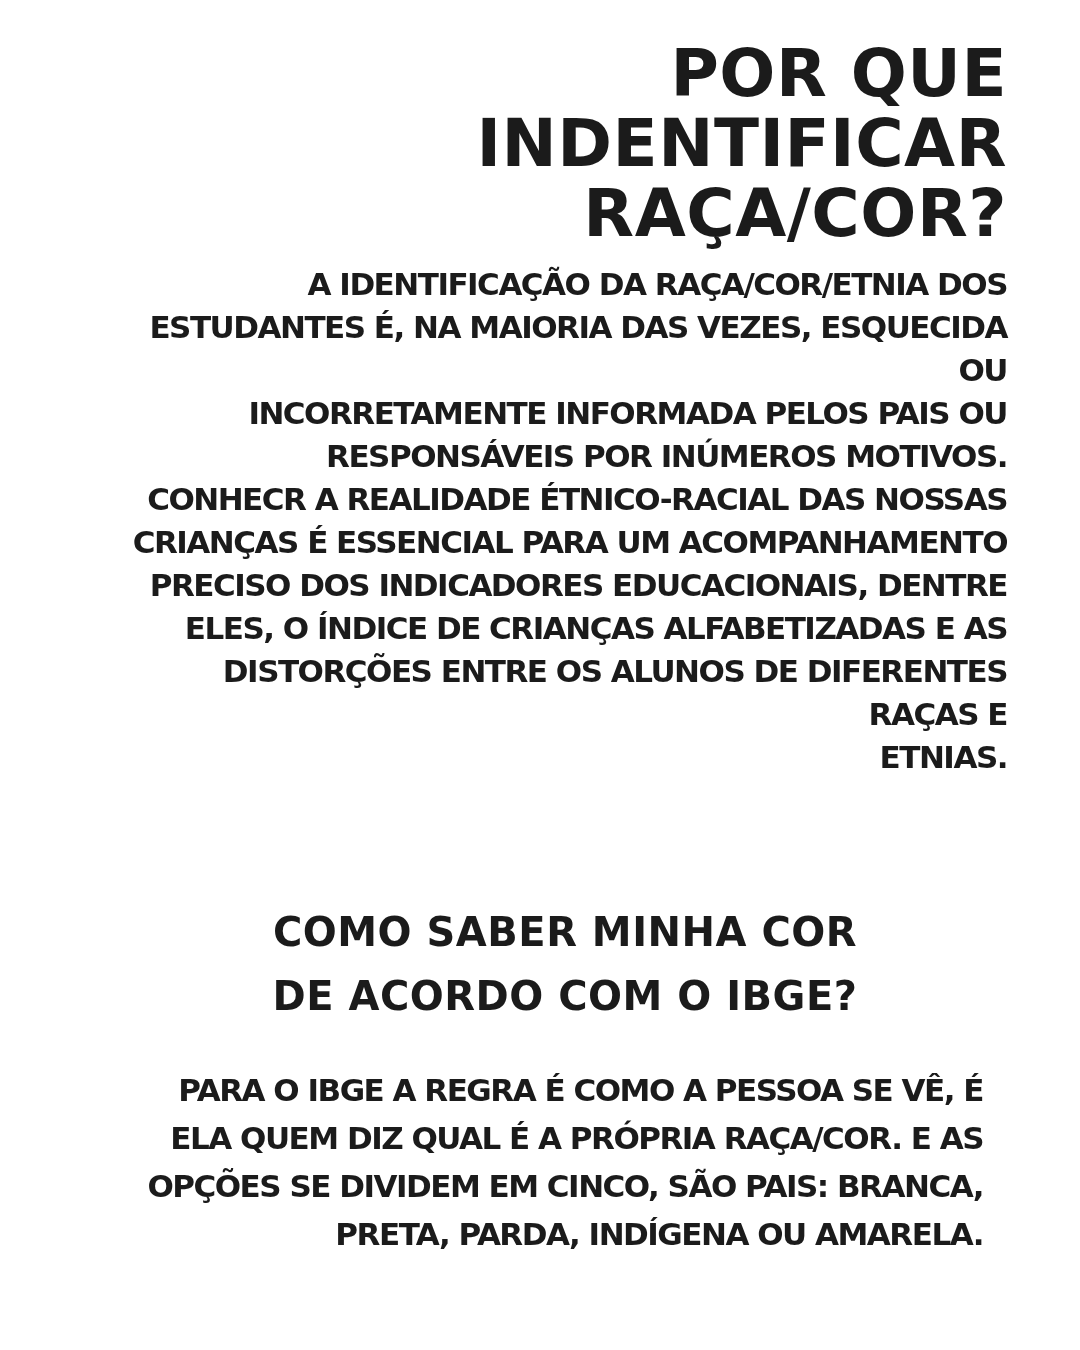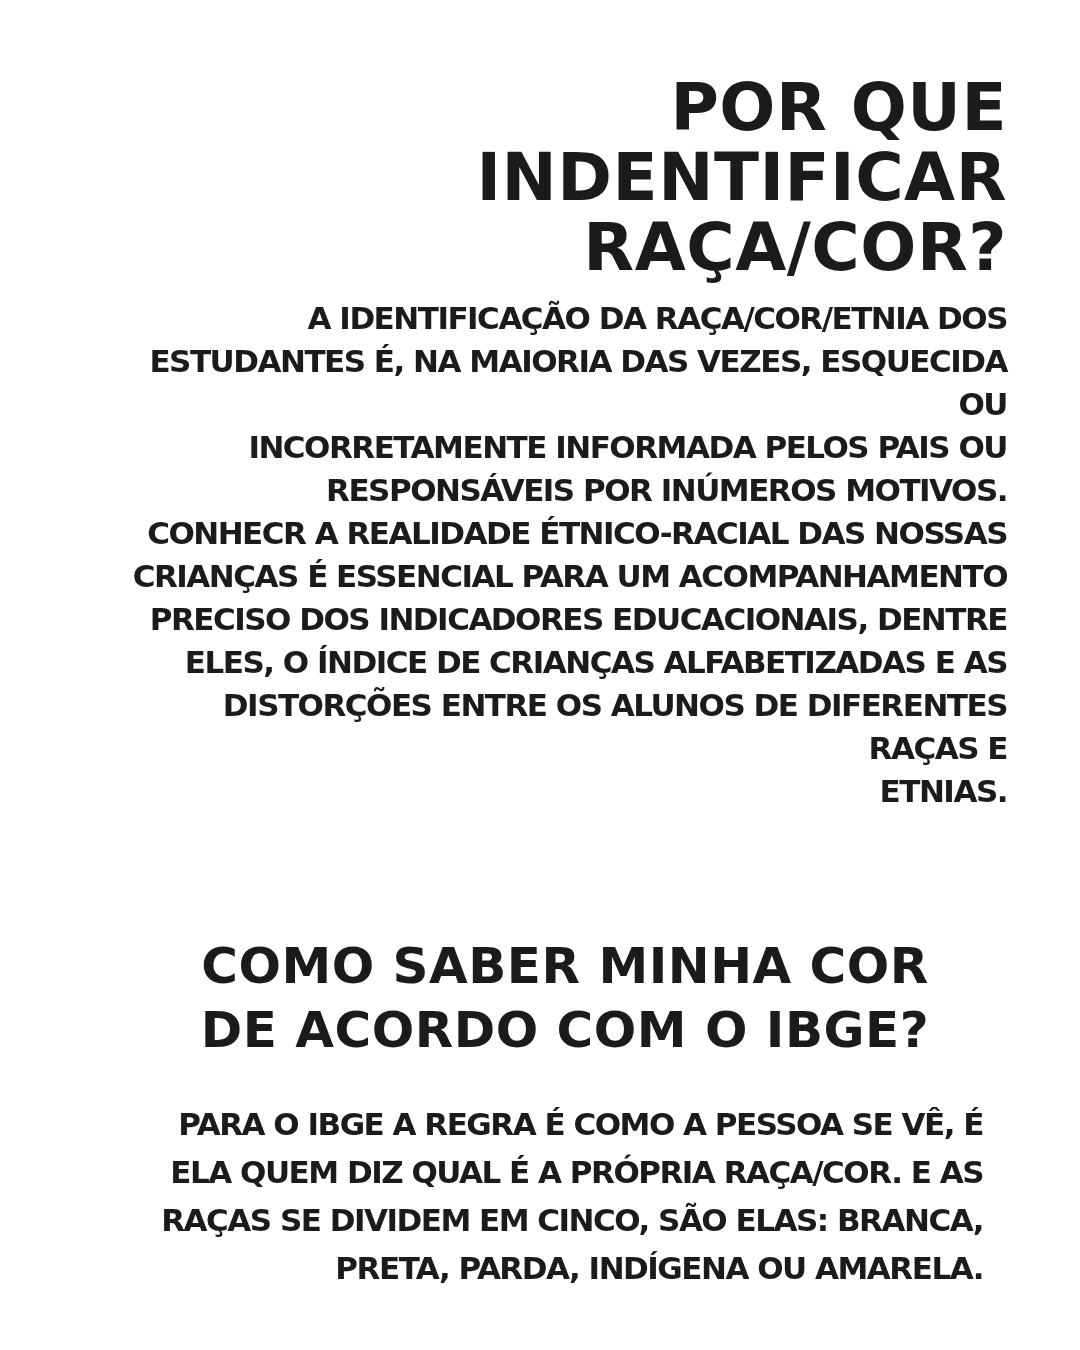--- a/index.html
+++ b/index.html
@@ -23,37 +23,37 @@
     font-weight:700;
     white-space:pre-line;
     margin:0;
   }
   .section-body{
     font-weight:700;
     white-space:pre-line;
     margin:0;
   }
   .title-why{
-    margin:73px 73px 0 75px;
+    margin:39px 73px 0 75px;
     text-align:right;
     font-size:66px;
     line-height:70px;
     letter-spacing:0.5px;
   }
   .body-why{
     margin:14px 73px 0 105px;
     text-align:right;
     font-size:31px;
     line-height:43px;
     letter-spacing:-1.5px;
   }
   .title-ibge{
     margin:121px 60px 0 110px;
     text-align:center;
-    font-size:50px;
+    font-size:40px;
     line-height:64px;
     letter-spacing:0.5px;
   }
   .body-ibge{
     margin:38px 97px 0 75px;
     text-align:right;
     font-size:31px;
     line-height:48px;
     letter-spacing:-1.5px;
   }
@@ -76,16 +76,16 @@
 PRECISO DOS INDICADORES EDUCACIONAIS, DENTRE
 ELES, O ÍNDICE DE CRIANÇAS ALFABETIZADAS E AS
 DISTORÇÕES ENTRE OS ALUNOS DE DIFERENTES RAÇAS E
 ETNIAS.</p>
 
   <h2 class="section-title title-ibge">COMO SABER MINHA COR
 DE ACORDO COM O IBGE?</h2>
 
   <p class="section-body body-ibge">PARA O IBGE A REGRA É COMO A PESSOA SE VÊ, É
 ELA QUEM DIZ QUAL É A PRÓPRIA RAÇA/COR. E AS
-RAÇAS SE DIVIDEM EM CINCO, SÃO ELAS: BRANCA,
+OPÇÕES SE DIVIDEM EM CINCO, SÃO PAIS: BRANCA,
 PRETA, PARDA, INDÍGENA OU AMARELA.</p>
 
 </div>
 
 </body></html>

